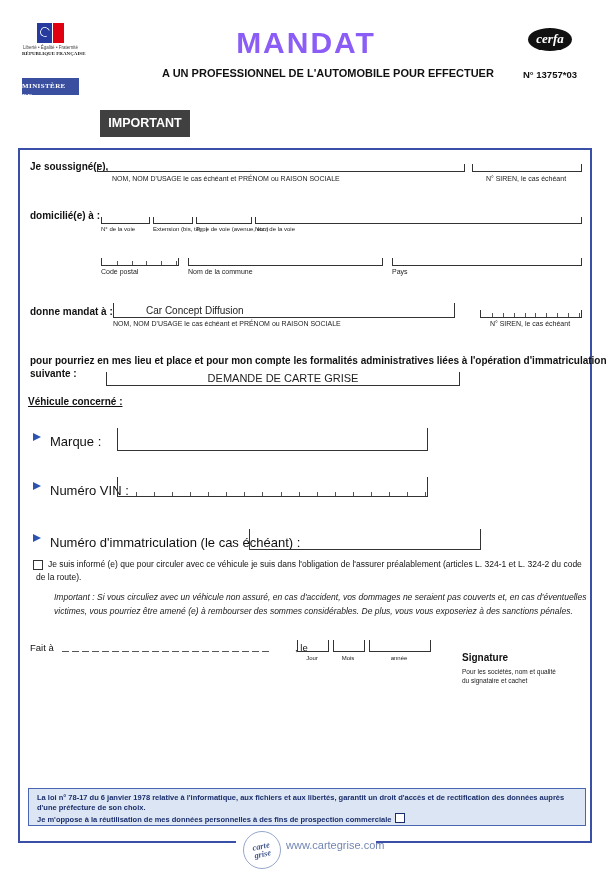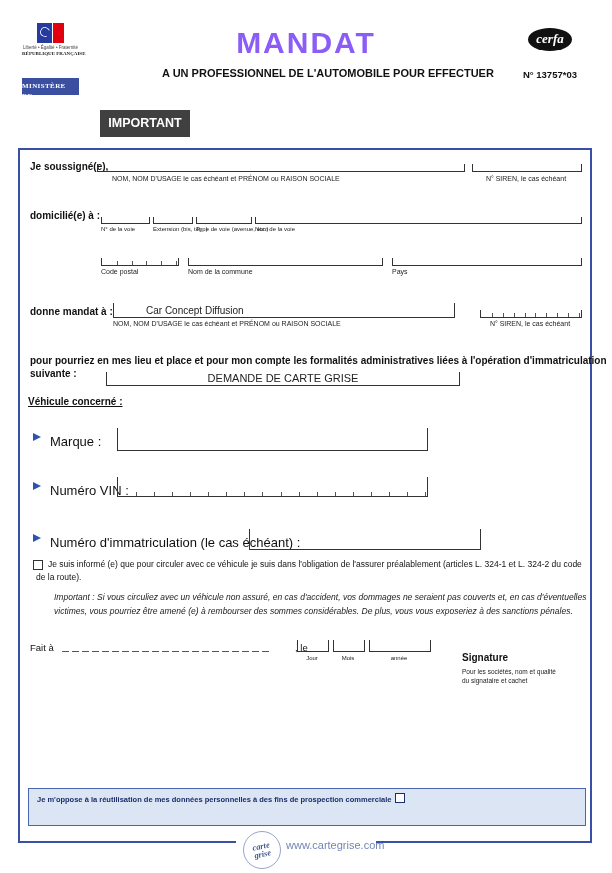--- a/index.html
+++ b/index.html
@@ -182,20 +182,21 @@
   <div class="bk" style="left:369px; top:640px; width:60px; height:11px;"></div>
   <div class="hint hint-c tiny" style="left:297px; top:655px; width:30px;">Jour</div>
   <div class="hint hint-c tiny" style="left:333px; top:655px; width:30px;">Mois</div>
   <div class="hint hint-c tiny" style="left:369px; top:655px; width:60px;">année</div>
 
   <div class="sig-title" style="left:462px; top:652px;">Signature</div>
   <div class="sig-note" style="left:462px; top:668px;">Pour les sociétés, nom et qualité</div>
   <div class="sig-note" style="left:462px; top:677px;">du signataire et cachet</div>
 
   <div class="abs privacy-box">
+    <div>La loi n° 78-17 du 6 janvier 1978 relative à l'informatique, aux fichiers et aux libertés, garantit un droit d'accès et de rectification des données auprès d'une préfecture de son choix.</div>
     <div><span>Je m'oppose à la réutilisation de mes données personnelles à des fins de prospection commerciale</span><span class="privacy-cb"></span></div>
   </div>
 
   <div class="abs footer-patch"></div>
   <div class="abs carte-logo">
     <div class="inner">
       <div>carte</div>
       <div>grise</div>
     </div>
   </div>

